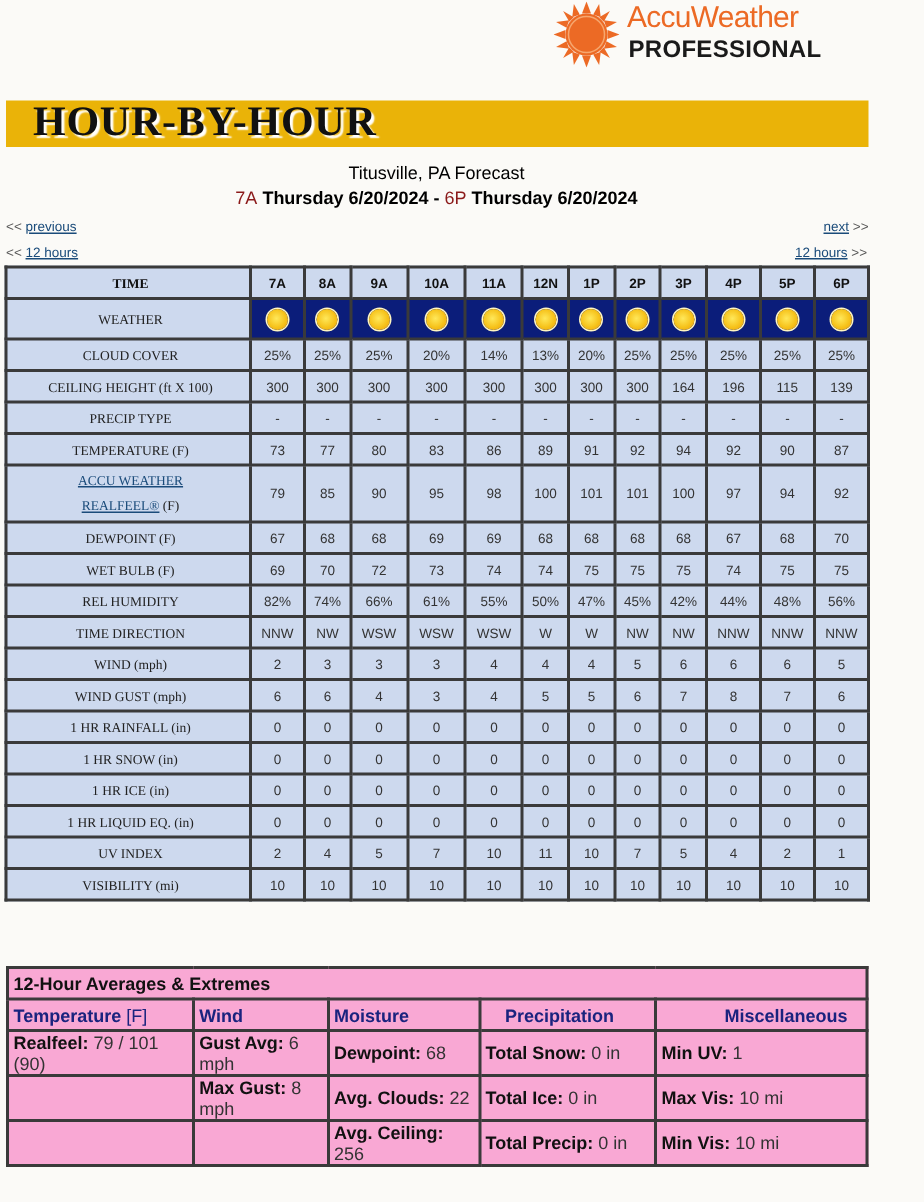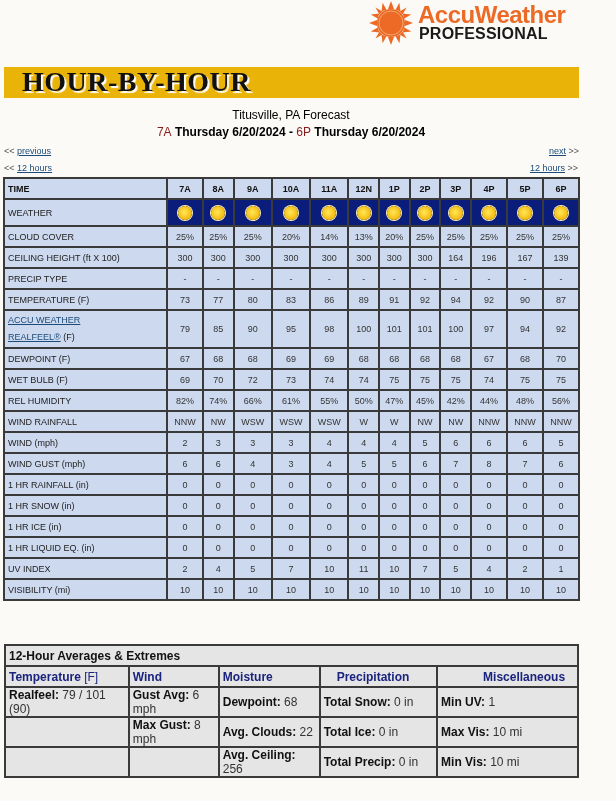--- a/index.html
+++ b/index.html
@@ -1,37 +1,37 @@
 <!DOCTYPE html>
 <html><head>
 <meta charset="utf-8">
 <style>
   html, body { margin:0; padding:0; }
   body { width:616px; height:801px; background:#fbfaf7; font-family:"Liberation Sans", sans-serif; position:relative; overflow:hidden; }
   .logo { position:absolute; left:369px; top:1px; width:210px; height:44px; }
   .logo-sun { position:absolute; left:0; top:0; width:44px; height:44px; }
-  .logo-top { position:absolute; left:49px; top:0px; font-size:24px; font-weight:bold; color:#ec6a25; letter-spacing:-0.5px; }
+  .logo-top { position:absolute; left:49px; top:0px; font-size:20px; font-weight:normal; color:#ec6a25; letter-spacing:-0.5px; }
   .logo-bottom { position:absolute; left:50px; top:24px; font-size:16px; font-weight:bold; color:#1a1a1a; letter-spacing:0.2px; }
   .banner { position:absolute; left:4px; top:67px; width:575px; height:31px; background:#eab308; }
   .banner-title { position:absolute; left:18px; top:-1px; font-family:"Liberation Serif", serif; font-weight:bold; font-size:28px; color:#111; text-shadow: 2px 2px 1px #ffffff; letter-spacing:0.5px; }
   .loc { position:absolute; left:0; width:582px; top:108px; text-align:center; font-size:12px; font-weight:normal; color:#000; }
   .range { position:absolute; left:0; width:582px; top:125px; text-align:center; font-size:12px; font-weight:bold; color:#000; }
   .range .hr { color:#8b1a1a; font-weight:normal; }
   .nav { position:absolute; font-size:9px; color:#555; }
   .nav a { color:#1a4b7a; text-decoration:underline; }
   table.hbh { position:absolute; left:3px; top:177px; width:577px; border-collapse:collapse; background:#cdd9ee; }
   table.hbh td { border:2px solid #3a3a3a; font-size:9px; color:#333; text-align:center; padding:0; }
-  table.hbh td.lbl { text-align:left; padding-left:3px; width:158px; color:#222; }
+  table.hbh td.lbl { text-align:center; padding-left:3px; width:158px; color:#222;font-family:Liberation Serif, serif; }
   table.hbh tr.head td { font-weight:bold; color:#111; height:19px; }
   table.hbh tr.wx td.ic { background:#0b1d7a; height:25px; }
   table.hbh tr.rf td { height:36px; }
   table.hbh tr.std td { height:19px; }
   .sun { display:inline-block; width:14px; height:14px; border-radius:50%; background: radial-gradient(circle at 45% 45%, #ffe85a 0%, #f6c21a 55%, #e89a10 100%); box-shadow: 0 0 0 1px #fff6c0; vertical-align:middle; }
   table.hbh a { color:#1a4b7a; text-decoration:underline; line-height:17px; }
-  table.sum { position:absolute; left:4px; top:644px; width:575px; border-collapse:collapse; background:#e5e5e5; }
+  table.sum { position:absolute; left:4px; top:644px; width:575px; border-collapse:collapse; background:#f9a8d4; }
   table.sum td { border:2px solid #3a3a3a; font-size:12px; color:#333; padding:0 3px; height:19px; text-align:left; }
   table.sum td.ttl { font-weight:bold; color:#111; height:19px; }
   table.sum td.sec { color:#1a237e; font-weight:bold; }
   table.sum td.sec .unit { font-weight:normal; }
   table.sum b { color:#111; }
 </style>
 </head>
 <body>
 
 <div class="logo">
@@ -141,21 +141,21 @@
         <td>300</td>
         <td>300</td>
         <td>300</td>
         <td>300</td>
         <td>300</td>
         <td>300</td>
         <td>300</td>
         <td>300</td>
         <td>164</td>
         <td>196</td>
-        <td>167</td>
+        <td>115</td>
         <td>139</td>
       </tr>
       <tr class="std">
         <td class="lbl">PRECIP TYPE</td>
         <td>-</td>
         <td>-</td>
         <td>-</td>
         <td>-</td>
         <td>-</td>
         <td>-</td>
@@ -235,21 +235,21 @@
         <td>55%</td>
         <td>50%</td>
         <td>47%</td>
         <td>45%</td>
         <td>42%</td>
         <td>44%</td>
         <td>48%</td>
         <td>56%</td>
       </tr>
       <tr class="std">
-        <td class="lbl">WIND RAINFALL</td>
+        <td class="lbl">TIME DIRECTION</td>
         <td>NNW</td>
         <td>NW</td>
         <td>WSW</td>
         <td>WSW</td>
         <td>WSW</td>
         <td>W</td>
         <td>W</td>
         <td>NW</td>
         <td>NW</td>
         <td>NNW</td>

